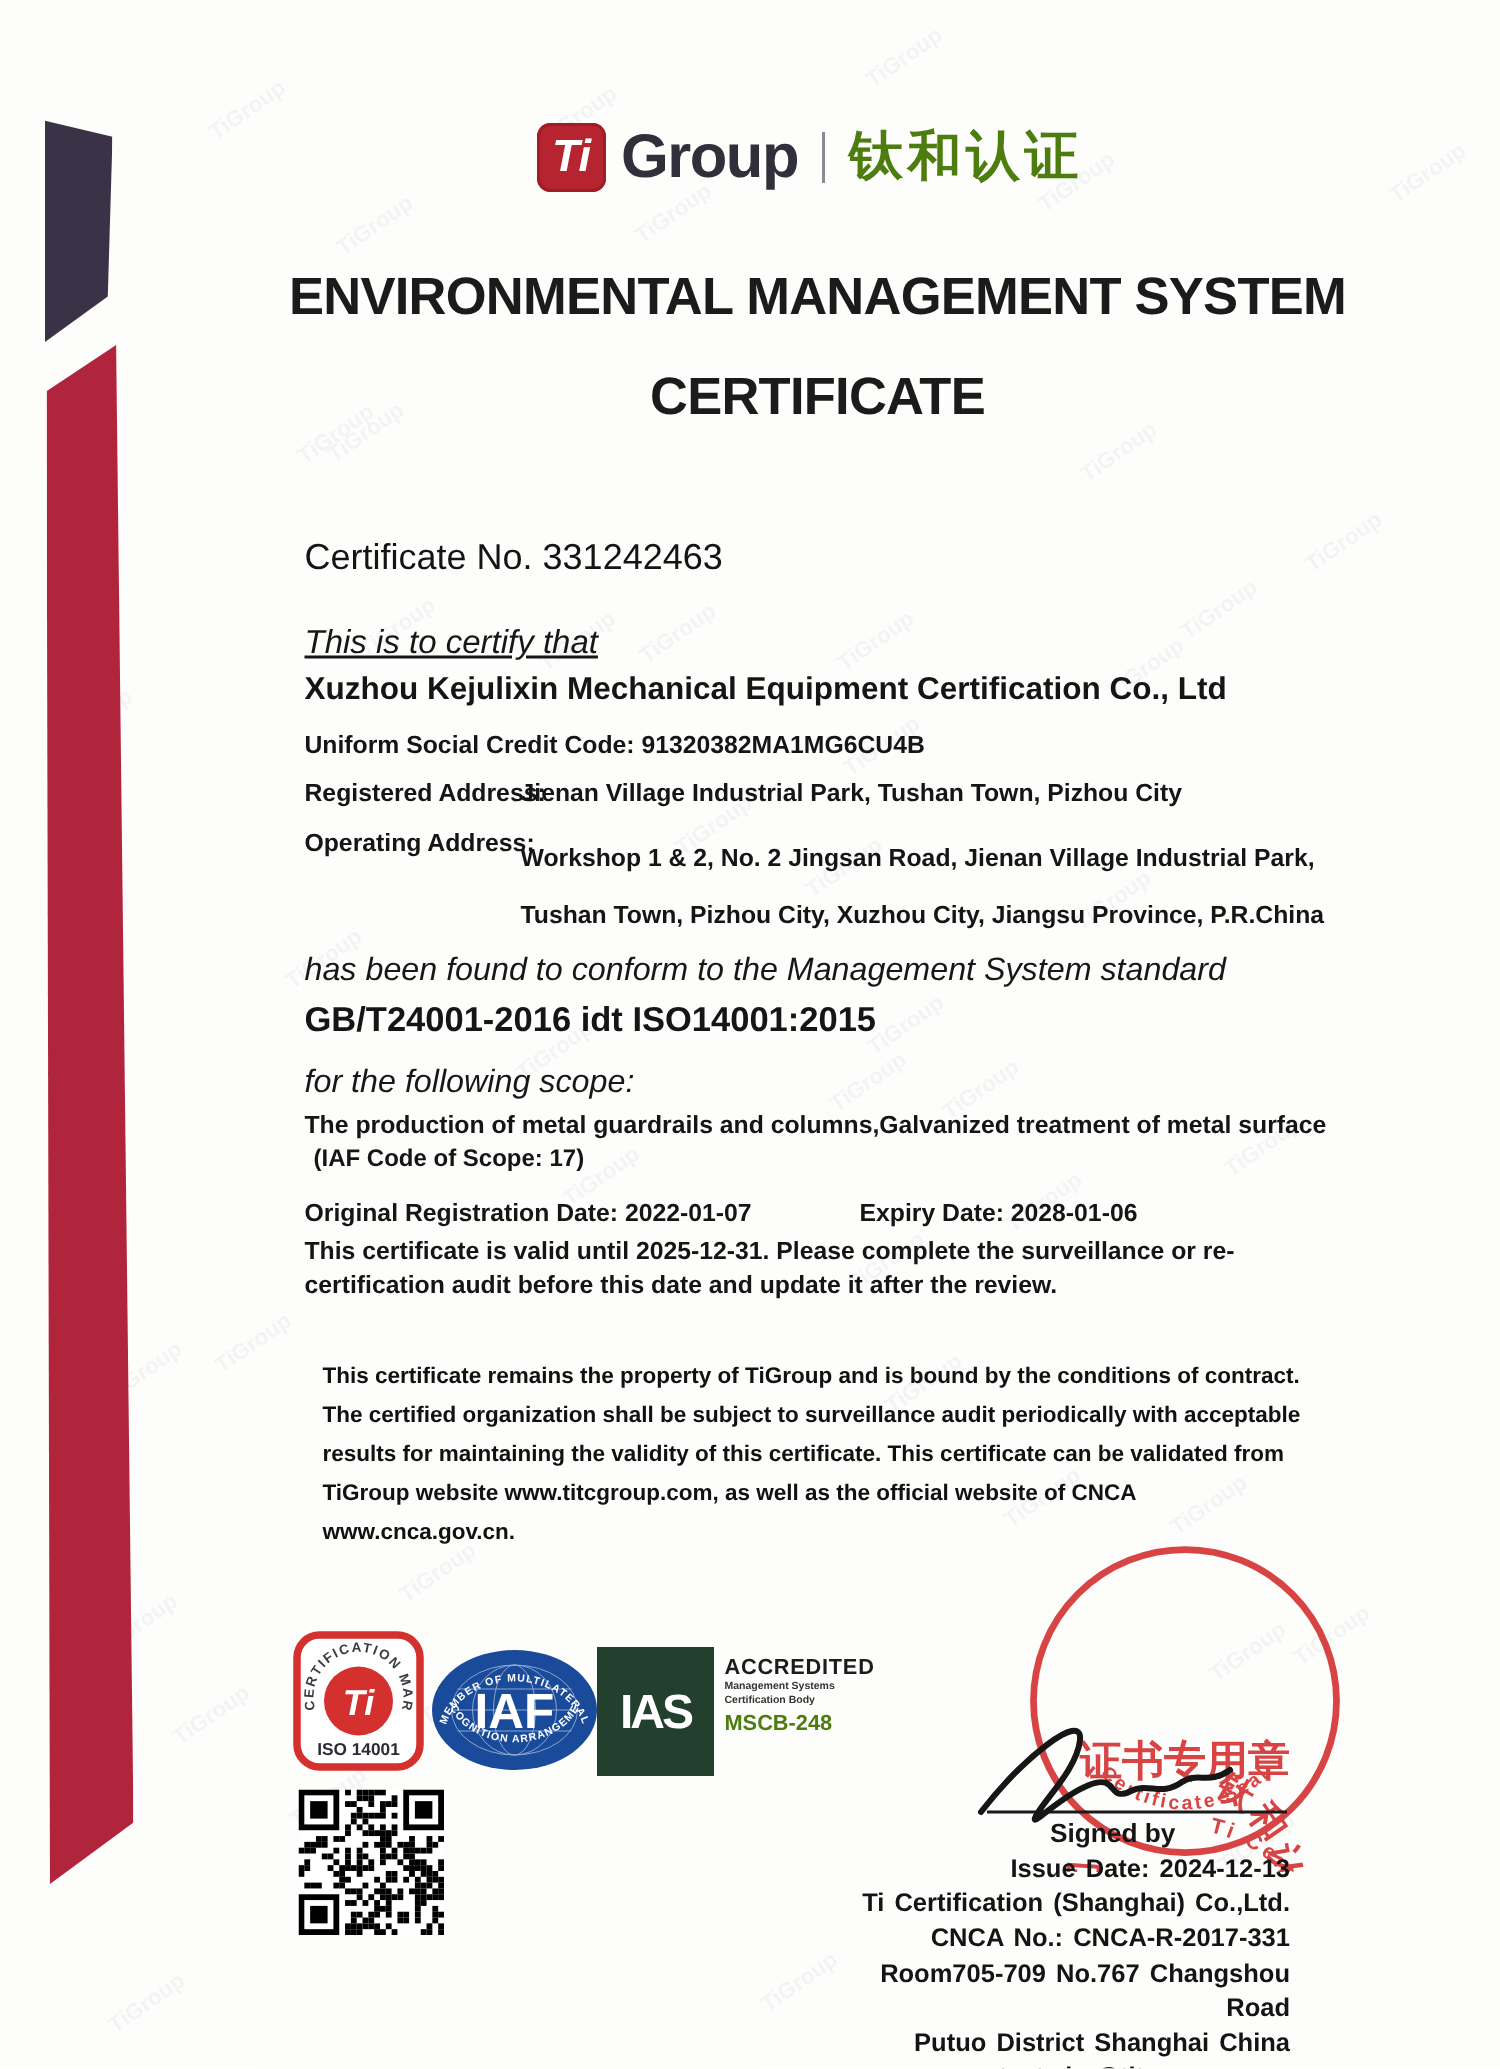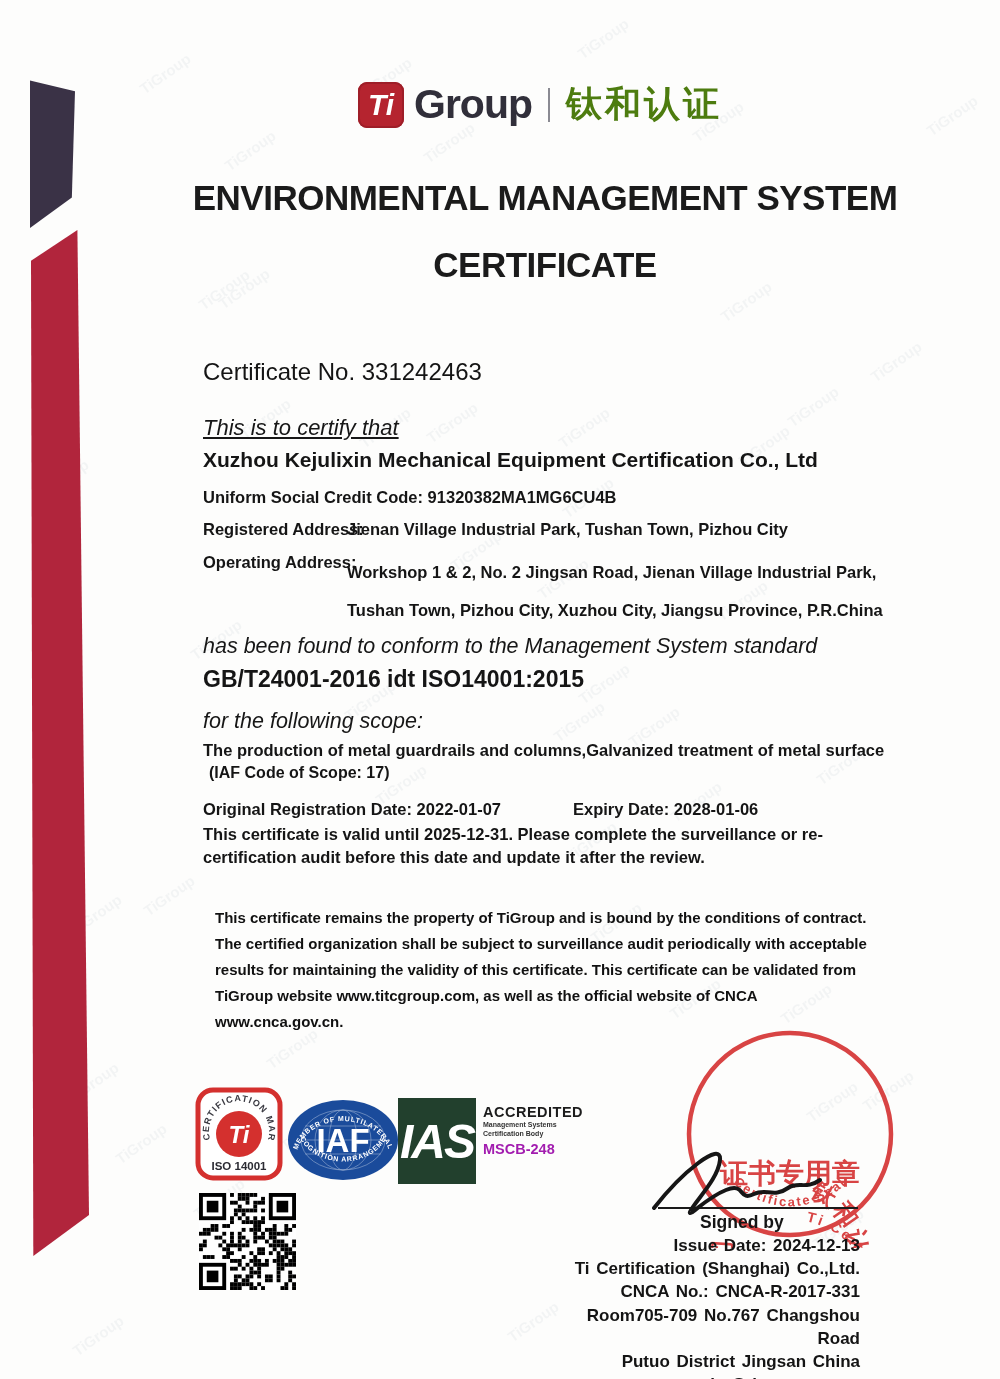--- a/index.html
+++ b/index.html
@@ -58,25 +58,25 @@
   .date-exp{left:573px; top:800px; font-size:16.5px; font-weight:bold;}
   .validity{left:203px; top:823px; width:692px; font-size:16.5px; font-weight:bold;
     line-height:23px; white-space:normal;}
   .fineprint{left:215px; top:905px; width:662px; font-size:15px; font-weight:600;
     line-height:26px; white-space:normal; color:#111;}
   
   .badge{z-index:3;}
   .ias-wrap{left:398px; top:1098px; display:flex; align-items:flex-start; gap:7px;}
   .ias-box{width:78px; height:86px; background:#22402d; display:flex;
     align-items:center; justify-content:center;}
-  .ias-box span{color:#fff; font-weight:bold; font-size:48px; letter-spacing:-2px;font-style:italic;}
+  .ias-box span{color:#fff; font-weight:bold; font-size:32px; letter-spacing:-2px;}
   .ias-text{display:flex; flex-direction:column; padding-top:6px;}
   .ias-accredited{font-size:14.5px; font-weight:bold; color:#1c1c1c; letter-spacing:.5px;}
   .ias-small{font-size:7px; font-weight:600; color:#333; line-height:9px;}
-  .ias-code{font-size:14.5px; font-weight:bold; color:#a21caf; margin-top:3px;}
+  .ias-code{font-size:14.5px; font-weight:bold; color:#4d7c0f; margin-top:3px;}
   
   #qr{left:199px; top:1193px; z-index:3;}
   
   .seal{left:676px; top:1020px; z-index:4;}
   .sign-line{left:658px; top:1207px; width:200px; height:2px; background:#1a1a1a; z-index:5;}
   .signature{left:648px; top:1128px; z-index:6;}
   
   .signed-by{left:700px; top:1212px; font-size:17.5px; font-weight:600; z-index:6;}
   .footer-block{left:540px; top:1234px; width:320px; text-align:right; z-index:5;}
   .footer-block div{font-size:17px; font-weight:600; line-height:23.2px; color:#141414;
@@ -465,17 +465,17 @@
     <path d="M6,80 C34,44 74,12 72,32 C70,52 46,74 42,84 C40,90 58,70 78,62
              C98,54 90,74 106,66 C118,60 126,70 140,60 C150,53 158,62 172,52" fill="none" stroke="#161616" stroke-width="4" stroke-linecap="round"></path>
   </svg>
 
   <div class="abs signed-by">Signed by</div>
   <div class="abs footer-block">
     <div>Issue Date: 2024-12-13</div>
     <div>Ti Certification (Shanghai) Co.,Ltd.</div>
     <div>CNCA No.: CNCA-R-2017-331</div>
     <div>Room705-709 No.767 Changshou Road</div>
-    <div>Putuo District Jingsan China</div>
+    <div>Putuo District Shanghai China</div>
     <div>contact.cbe@titcgroup.com</div>
   </div>
 
 </div>
 
 </body></html>

